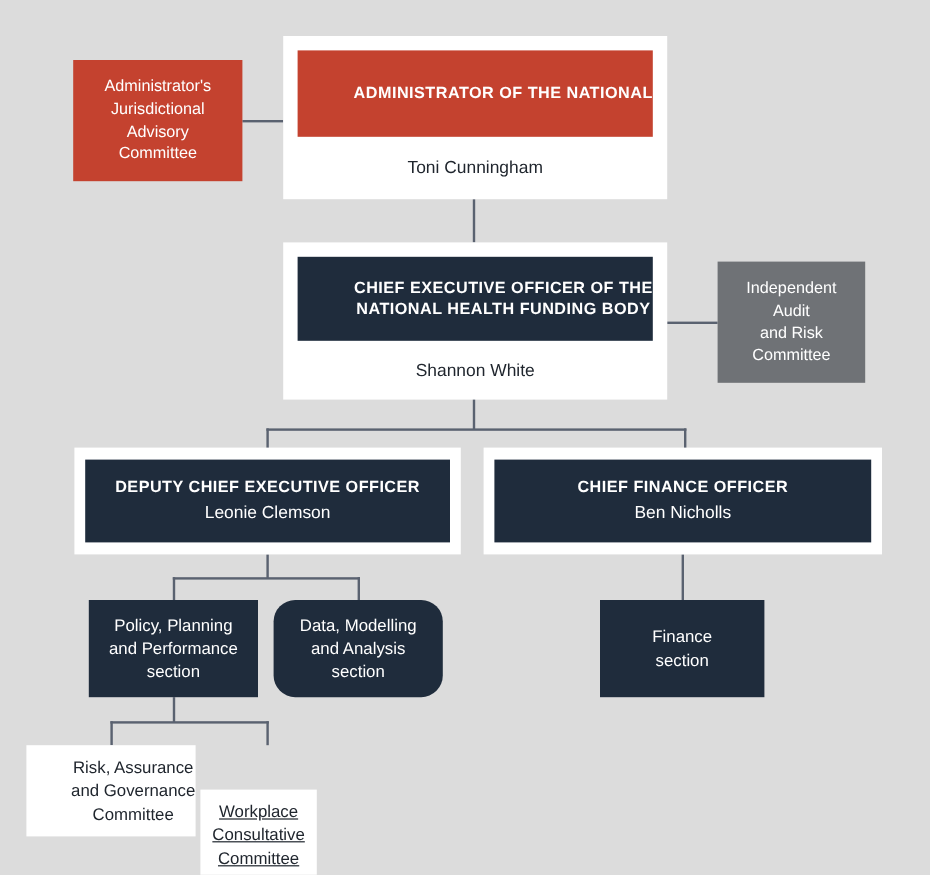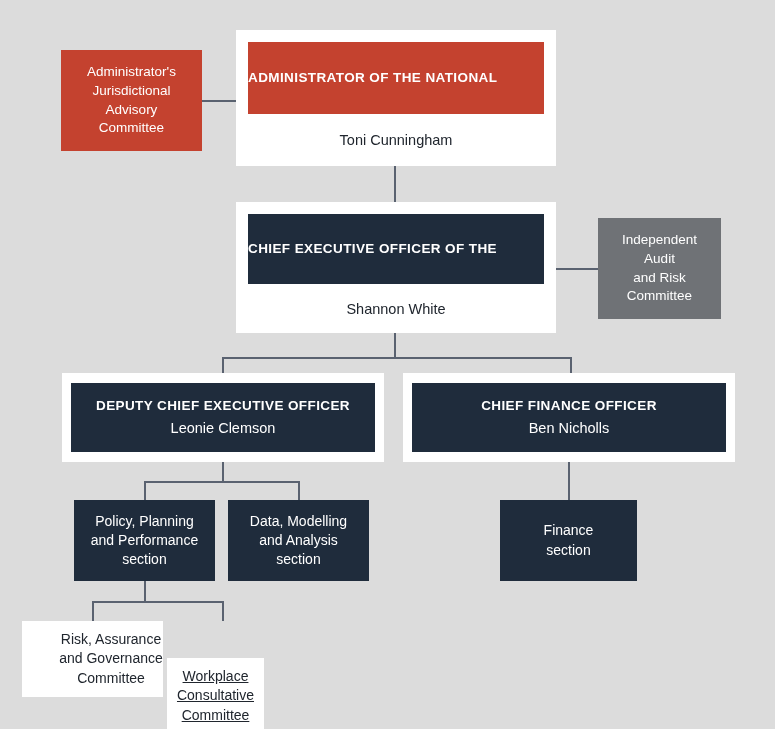--- a/index.html
+++ b/index.html
@@ -34,21 +34,21 @@
     box-sizing: border-box;
     display: flex;
     flex-direction: column;
     align-items: center;
   }
   .card .band {
     box-sizing: border-box;
     width: 100%;
     display: flex;
     align-items: center;
-    justify-content: flex-start;
+    justify-content: flex-end;
     text-align: center;
     color: #ffffff;
     font-weight: bold;
     letter-spacing: 0.4px;
     line-height: 1.35;
   }
   .band-red  { background: #c4422f; }
   .band-navy { background: #1f2c3c; }
   .card .person {
     flex: 1;
@@ -136,20 +136,21 @@
         <div>ADMINISTRATOR OF THE NATIONAL</div>
       </div>
     </div>
     <div class="person">Toni Cunningham</div>
   </div>
 
   <div class="card" style="left:236px; top:202px; width:320px; height:131px;">
     <div class="band band-navy" style="margin-top:12px; width:296px; height:70px; font-size:13.5px;">
       <div>
         <div>CHIEF EXECUTIVE OFFICER OF THE</div>
+        <div>NATIONAL HEALTH FUNDING BODY</div>
       </div>
     </div>
     <div class="person">Shannon White</div>
   </div>
 
   <div class="block block-grey txt-committee" style="left:598px; top:218px; width:123px; height:101px;">
     <div>Independent</div>
     <div>Audit</div>
     <div>and Risk</div>
     <div>Committee</div>
@@ -166,21 +167,21 @@
     <div class="role">CHIEF FINANCE OFFICER</div>
     <div class="person">Ben Nicholls</div>
   </div>
 
   <div class="block block-navy txt-section" style="left:74px; top:500px; width:141px; height:81px;">
     <div>Policy, Planning</div>
     <div>and Performance</div>
     <div>section</div>
   </div>
 
-  <div class="block block-navy txt-section" style="left:228px; top:500px; width:141px; height:81px;">
+  <div class="block block-navy txt-section" style="left:228px; top:500px; width:141px; height:81px;border-radius:18px;">
     <div>Data, Modelling</div>
     <div>and Analysis</div>
     <div>section</div>
   </div>
 
   <div class="block block-navy txt-section" style="left:500px; top:500px; width:137px; height:81px;">
     <div>Finance</div>
     <div>section</div>
   </div>
 

